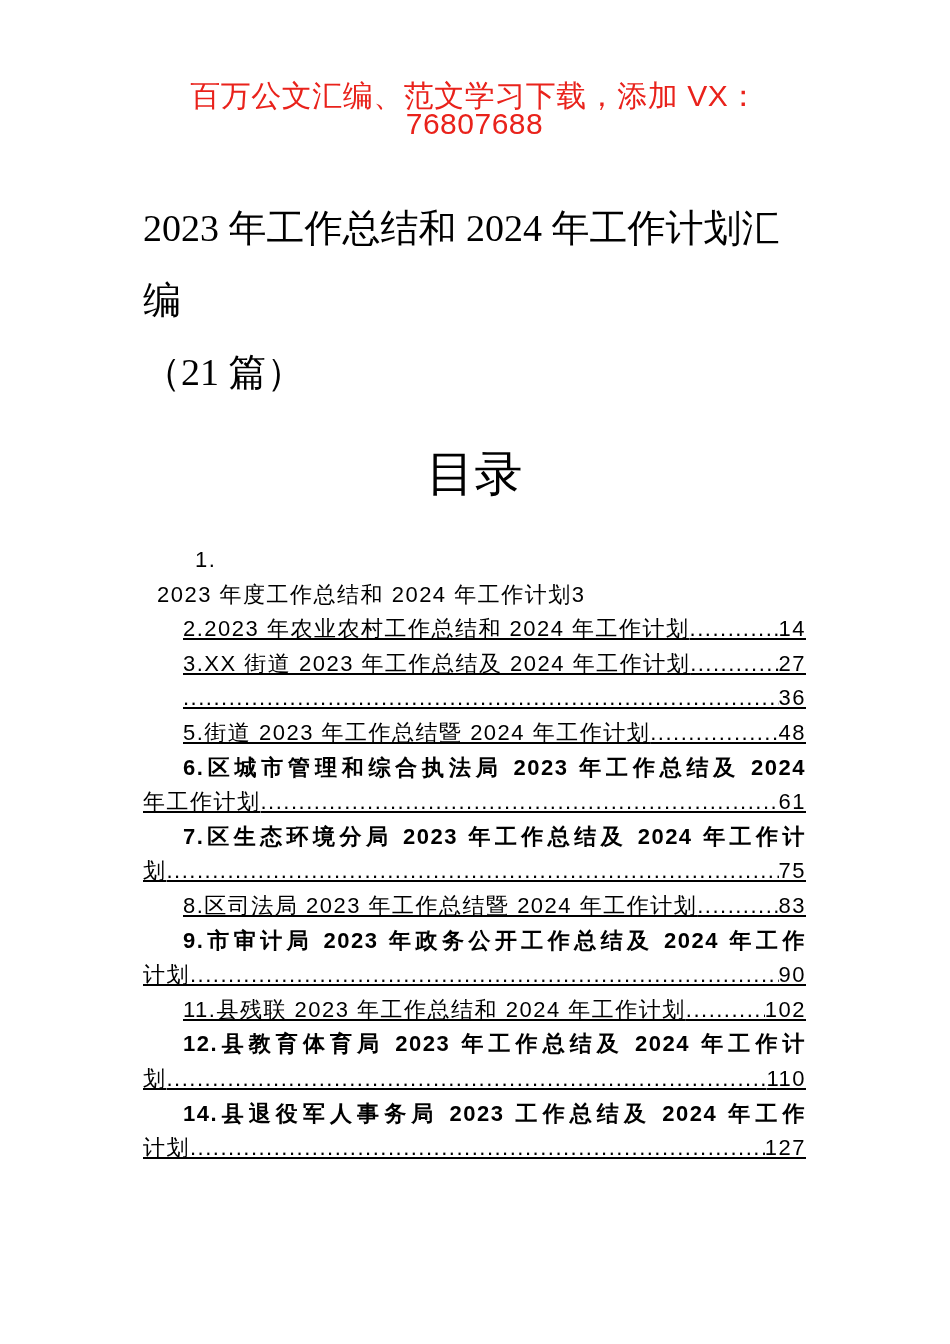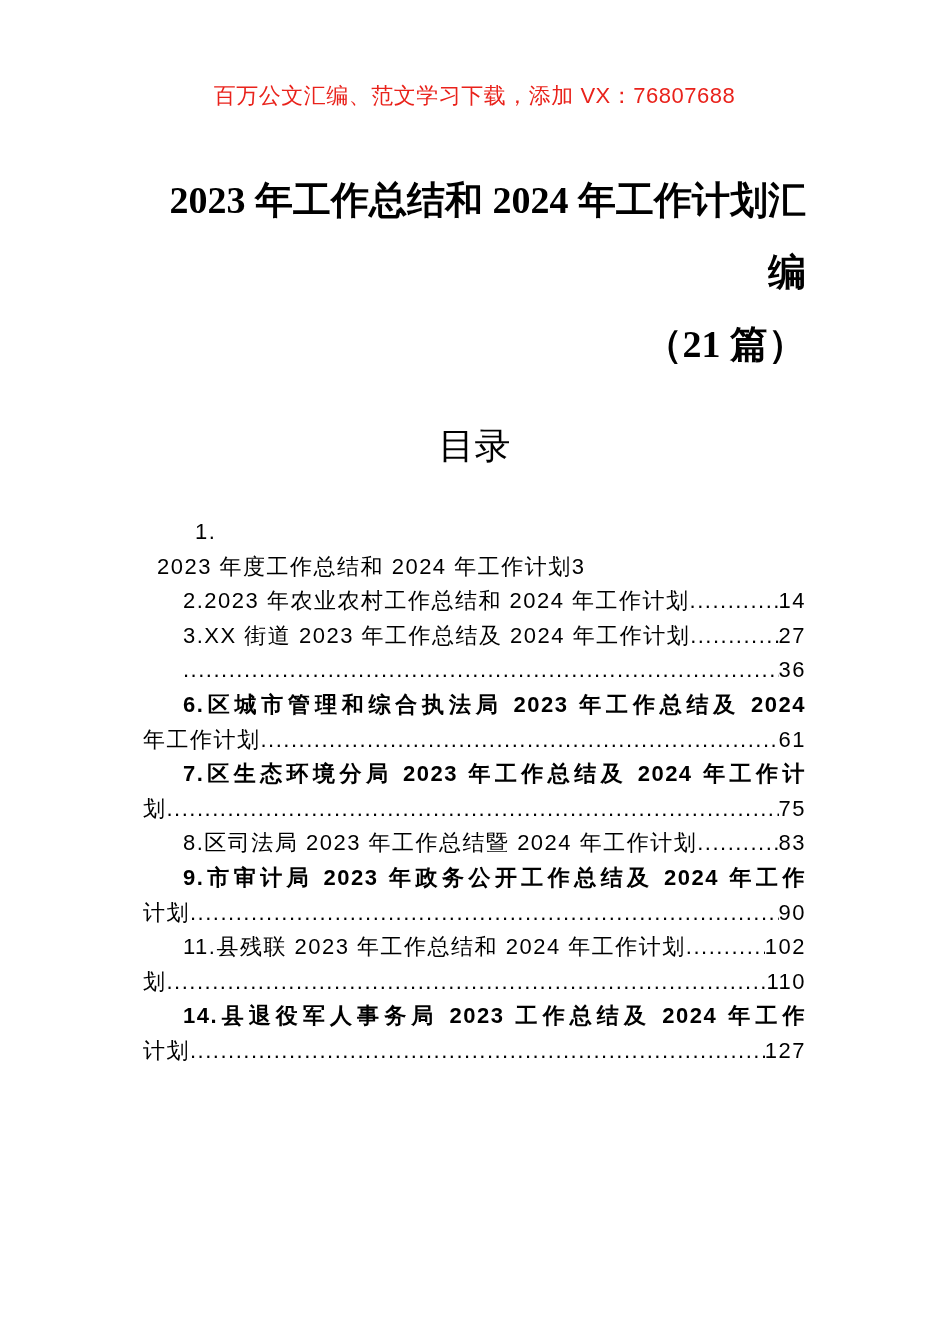--- a/index.html
+++ b/index.html
@@ -8,60 +8,60 @@
     background: #ffffff;
     color: #000000;
     overflow: hidden;
     font-family: "Liberation Sans", "DejaVu Sans", sans-serif;
   }
   .content { padding: 0 144px 0 143px; }
 
   .banner {
     padding-top: 82px;
     text-align: center;
-    font-size: 22px;
+    font-size: 30px;
     line-height: 28px;
     color: #e9221b;
     letter-spacing: 0.5px;
   }
 
   .doc-title {
     margin-top: 54px;
-    text-align: right;
+    text-align: left;
     font-family: "Liberation Serif", "DejaVu Serif", serif;
     font-size: 38px;
     line-height: 72px;
-    font-weight: 700;
+    font-weight: 400;
   }
 
   .toc-heading {
     margin-top: 41px;
     text-align: center;
-    font-size: 36px;
+    font-size: 48px;
     line-height: 50px;
     font-weight: 500;
   }
 
   .toc {
     margin-top: 44px;
     font-size: 22px;
     line-height: 34.6px;
     letter-spacing: 1.5px;
   }
   .toc-line { height: 34.6px; white-space: nowrap; }
   .l-num   { padding-left: 52px; }
   .l-sm    { padding-left: 14px; }
   .l-first { padding-left: 40px; }
   .l-justify {
     white-space: normal;
     text-align: justify;
     text-align-last: justify;
     font-weight: bold;
   }
-  .l-flex { display: flex; align-items: flex-start; }
+  .l-flex { display: flex; align-items: flex-start; text-decoration: underline; }
   .l-flex .t { flex: 0 0 auto; white-space: pre; }
   .leader {
     flex: 1 1 auto;
     min-width: 0;
     overflow: hidden;
     white-space: nowrap;
   }
   .leader::after {
     content: "................................................................................................................................................";
   }
@@ -90,20 +90,25 @@
       </div>
       <div class="toc-line l-first l-flex">
         <span class="t">3.XX 街道 2023 年工作总结及 2024 年工作计划</span>
         <span class="leader"></span>
         <span class="pg">27</span>
       </div>
       <div class="toc-line l-first l-flex">
         <span class="leader"></span>
         <span class="pg">36</span>
       </div>
+      <div class="toc-line l-first l-flex">
+        <span class="t">5.街道 2023 年工作总结暨 2024 年工作计划</span>
+        <span class="leader"></span>
+        <span class="pg">48</span>
+      </div>
       <div class="toc-line l-first l-justify">6.区城市管理和综合执法局 2023 年工作总结及 2024</div>
       <div class="toc-line l-flex">
         <span class="t">年工作计划</span>
         <span class="leader"></span>
         <span class="pg">61</span>
       </div>
       <div class="toc-line l-first l-justify">7.区生态环境分局 2023 年工作总结及 2024 年工作计</div>
       <div class="toc-line l-flex">
         <span class="t">划</span>
         <span class="leader"></span>
@@ -118,20 +123,21 @@
       <div class="toc-line l-flex">
         <span class="t">计划</span>
         <span class="leader"></span>
         <span class="pg">90</span>
       </div>
       <div class="toc-line l-first l-flex">
         <span class="t">11.县残联 2023 年工作总结和 2024 年工作计划</span>
         <span class="leader"></span>
         <span class="pg">102</span>
       </div>
+      <div class="toc-line l-first l-justify">12.县教育体育局 2023 年工作总结及 2024 年工作计</div>
       <div class="toc-line l-flex">
         <span class="t">划</span>
         <span class="leader"></span>
         <span class="pg">110</span>
       </div>
       <div class="toc-line l-first l-justify">14.县退役军人事务局 2023 工作总结及 2024 年工作</div>
       <div class="toc-line l-flex">
         <span class="t">计划</span>
         <span class="leader"></span>
         <span class="pg">127</span>

